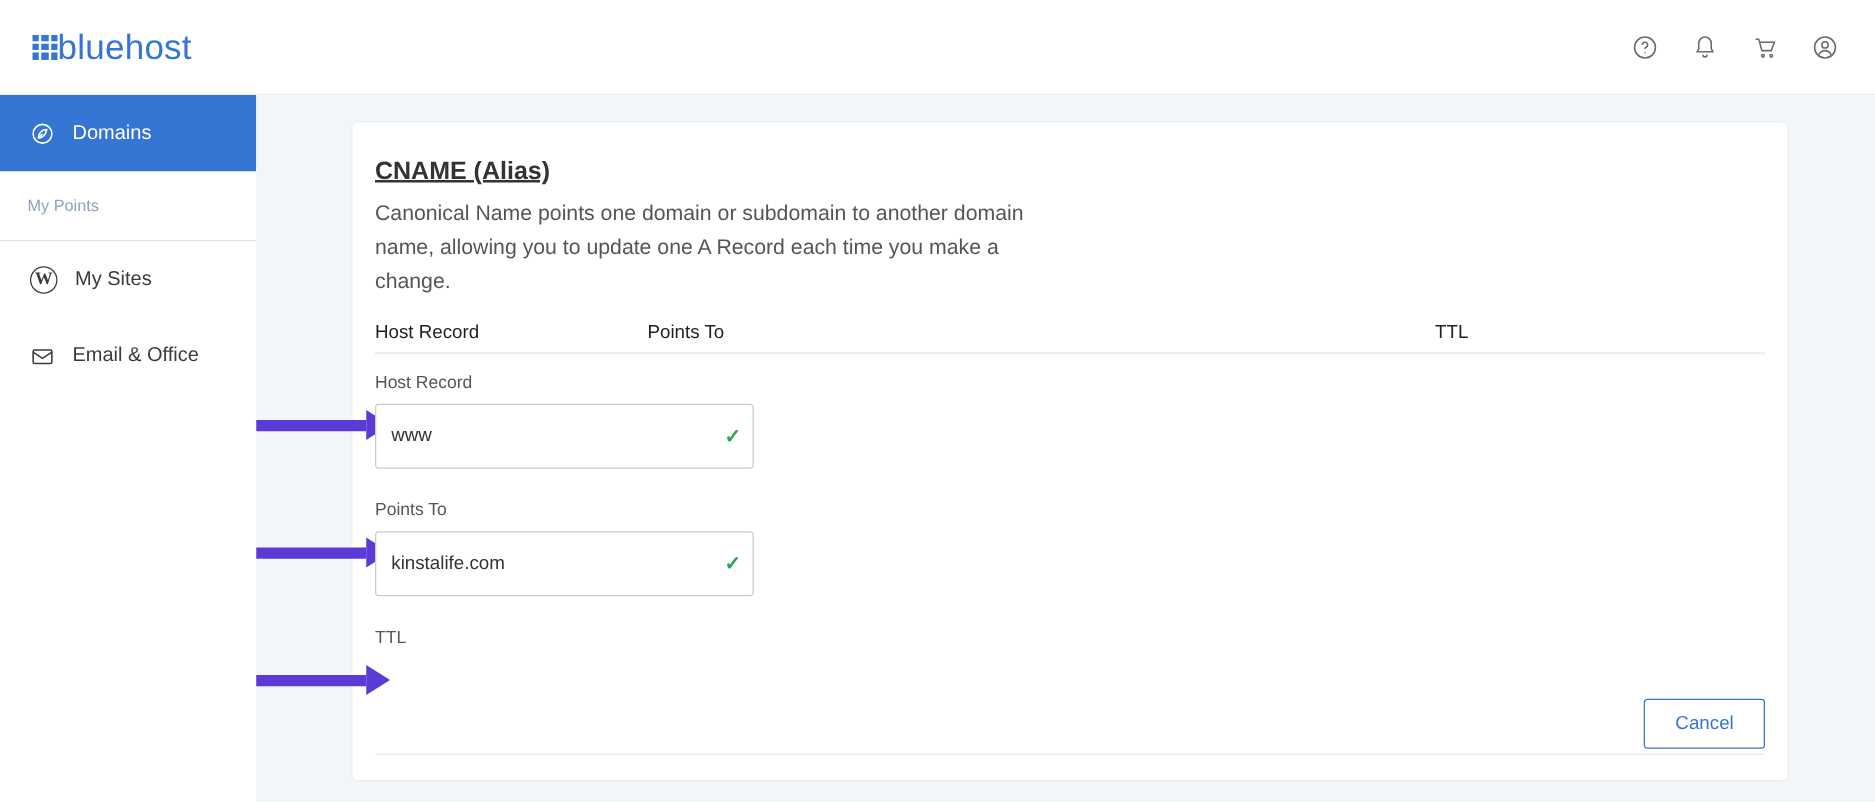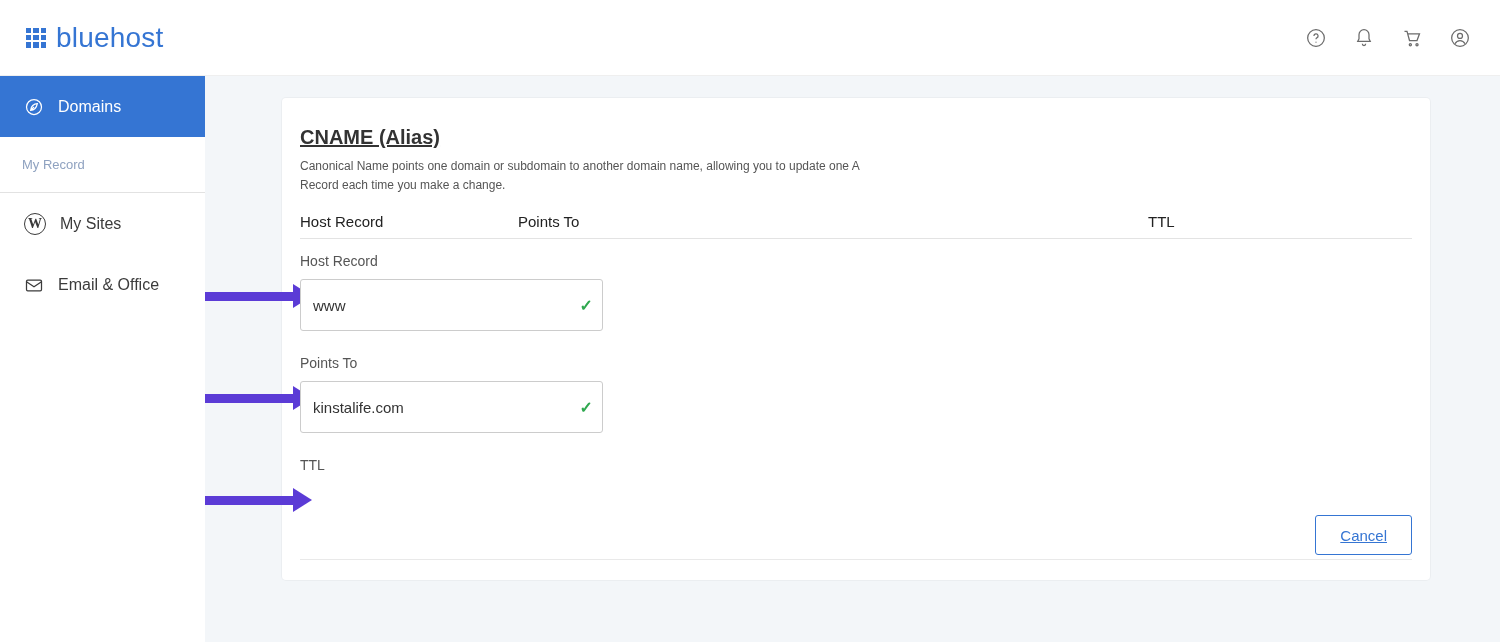--- a/index.html
+++ b/index.html
@@ -16,21 +16,20 @@
       height: 76px;
       display: flex;
       align-items: center;
       justify-content: space-between;
       padding: 0 30px 0 26px;
       border-bottom: 1px solid #efefef;
     }
     .brand {
       display: flex;
       align-items: center;
-      gap: 10px;
       justify-content: center;
     }
     .brand-logo-grid {
       width: 20px; height: 20px;
       display: grid;
       grid-template-columns: repeat(3,1fr);
       grid-template-rows: repeat(3,1fr);
       gap: 2px;
     }
     .brand-logo-grid span { background: #3575d3; }
@@ -98,21 +97,21 @@
       position: relative;
     }
     .card-title {
       font-size: 20px;
       font-weight: 600;
       color: #333;
       margin-bottom: 8px;
       text-decoration: underline;
     }
     .card-desc {
-      font-size: 12px;
+      font-size: 17px;
       color: #555;
       line-height: 1.6;
       max-width: 560px;
       margin-bottom: 18px;
     }
     .header-row {
       display: flex;
       padding-bottom: 8px;
       border-bottom: 1px solid #e3e3e3;
       margin-bottom: 14px;
@@ -168,21 +167,20 @@
       padding-bottom: 4px;
       border-bottom: 1px solid #e9e9e9;
     }
     .btn {
       height: 40px;
       padding: 0 24px;
       font-size: 15px;
       border-radius: 3px;
       cursor: pointer;
       font-family: inherit;
-      text-decoration: underline;
     }
     .btn-cancel {
       background: #fff;
       border: 1px solid #3575d3;
       color: #3575d3;
     }
     .btn-save {
       background: #1b4f9c;
       border: 1px solid #1b4f9c;
       color: #fff;
@@ -267,21 +265,21 @@
 
 <div class="shell">
   <div class="sidebar">
     <div class="sidebar-item active">
       <svg viewBox="0 0 24 24" fill="none" stroke-width="1.5">
           <circle cx="12" cy="12" r="9"></circle>
           <path d="M8 16c0-5 4-8 8-8-1 5-4 8-8 8zM8 16l4-4"></path>
         </svg>
       <span>Domains</span>
     </div>
-    <div class="sidebar-sub">My Record</div>
+    <div class="sidebar-sub">My Points</div>
     <div class="sidebar-item">
       <span class="wp-icon">W</span>
       <span>My Sites</span>
     </div>
     <div class="sidebar-item">
       <svg viewBox="0 0 24 24" fill="none" stroke-width="1.5">
           <rect x="3" y="6" width="18" height="13" rx="1.5"></rect>
           <path d="M3 8l9 6 9-6"></path>
         </svg>
       <span>Email &amp; Office</span>

